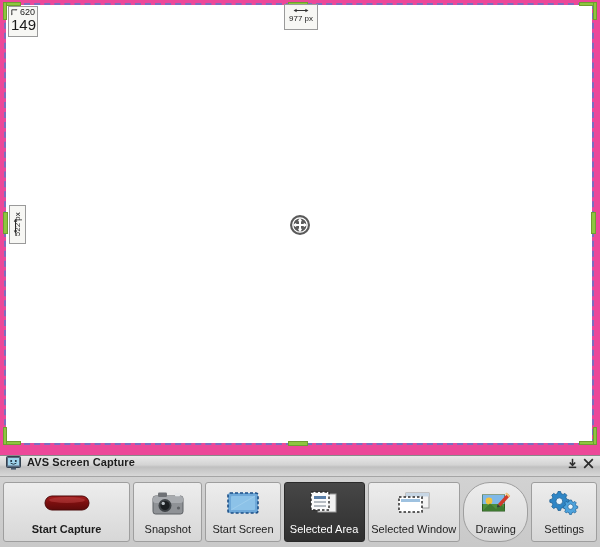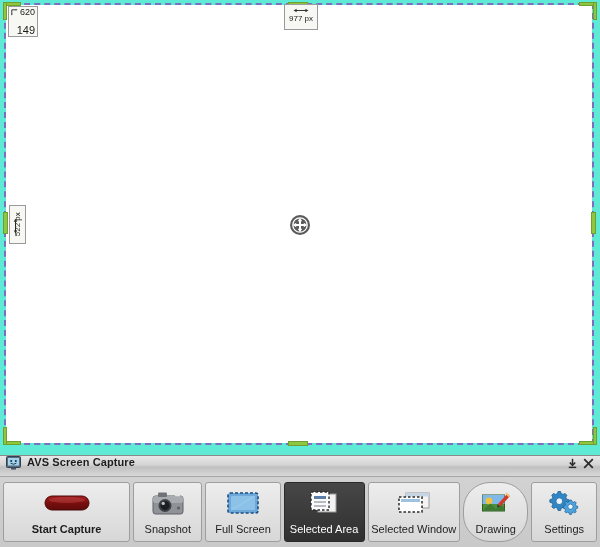--- a/index.html
+++ b/index.html
@@ -16,21 +16,21 @@
     background: #ffffff;
     user-select: none;
   }
 
   
   #capture-region {
     position: absolute;
     left: 0; top: 0;
     width: 600px;
     height: 455px;
-    background: #5eead4;
+    background: #ec4899;
     box-sizing: border-box;
   }
   .sel-rect {
     position: absolute;
     left: 4px;
     top: 3px;
     width: 590px;
     height: 442px;
     border: 2px dashed #7a6fc0;
     box-sizing: border-box;
@@ -105,21 +105,21 @@
     text-align: right;
   }
   #pos-box .corner-ico {
     position: absolute;
     left: 2px;
     top: 2px;
     width: 8px;
     height: 8px;
   }
   #pos-box .pos-x { display:block; margin-left: 7px; font-size: 9px; }
-  #pos-box .pos-y { display:block; font-size: 11px; margin-top: 8px; }
+  #pos-box .pos-y { display:block; font-size: 15px; }
 
   #width-box {
     left: 284px;
     top: 4px;
     width: 34px;
     height: 26px;
     padding: 0;
     text-align: center;
   }
   #width-box .arrow-ico {
@@ -402,21 +402,21 @@
       </div>
 
       <div class="tb-btn plain" id="btn-full">
         <div class="ico">
           <svg width="34" height="24" viewBox="0 0 34 24">
             <rect x="2" y="2" width="30" height="20" rx="2" fill="#6ea8d8" stroke="#1c4f86" stroke-width="1.6" stroke-dasharray="3,2"></rect>
             <rect x="5" y="5" width="24" height="14" rx="1" fill="#8cc2e8"></rect>
             <path d="M5,19 L29,5" stroke="#a8d4f0" stroke-width="1" opacity="0.6"></path>
           </svg>
         </div>
-        <div class="lbl">Full Screen</div>
+        <div class="lbl">Start Screen</div>
       </div>
 
       <div class="tb-btn active" id="btn-area">
         <div class="ico">
           <svg width="30" height="26" viewBox="0 0 30 26">
             <rect x="9" y="4" width="18" height="18" fill="#f2f2f2" stroke="#9a9a9a"></rect>
             <rect x="2" y="2" width="18" height="18" fill="#fbfbfb" stroke="#2b2b2b" stroke-width="1.4" stroke-dasharray="2.5,2"></rect>
             <rect x="5" y="6" width="12" height="3" fill="#5a7fa8"></rect>
             <rect x="5" y="11" width="12" height="2" fill="#b6bcc2"></rect>
             <rect x="5" y="15" width="12" height="2" fill="#b6bcc2"></rect>

